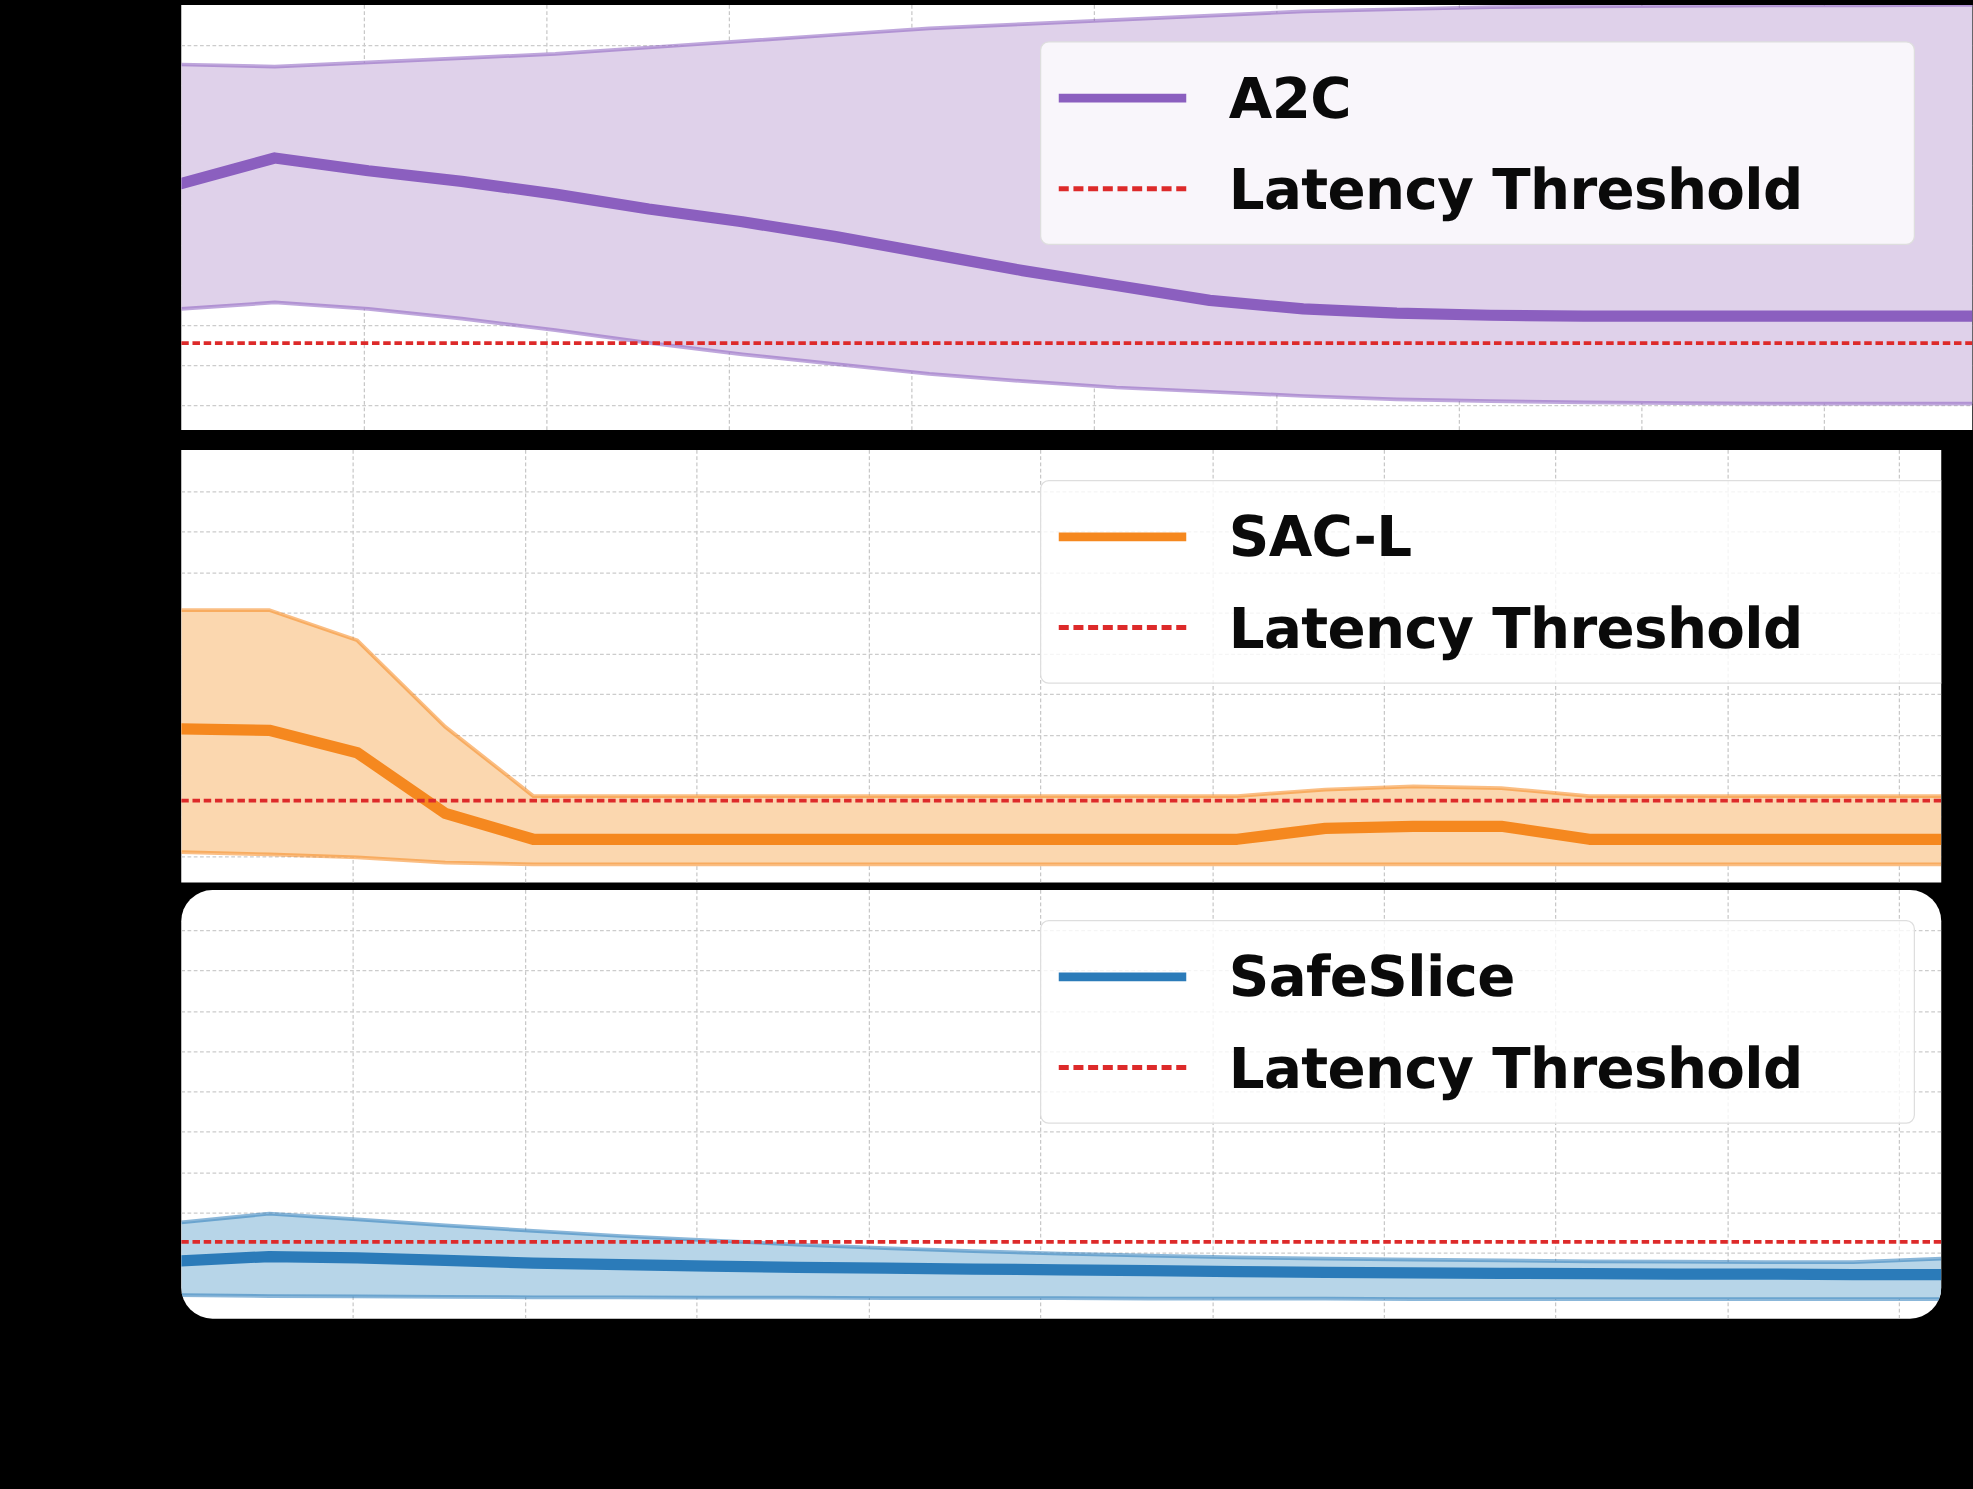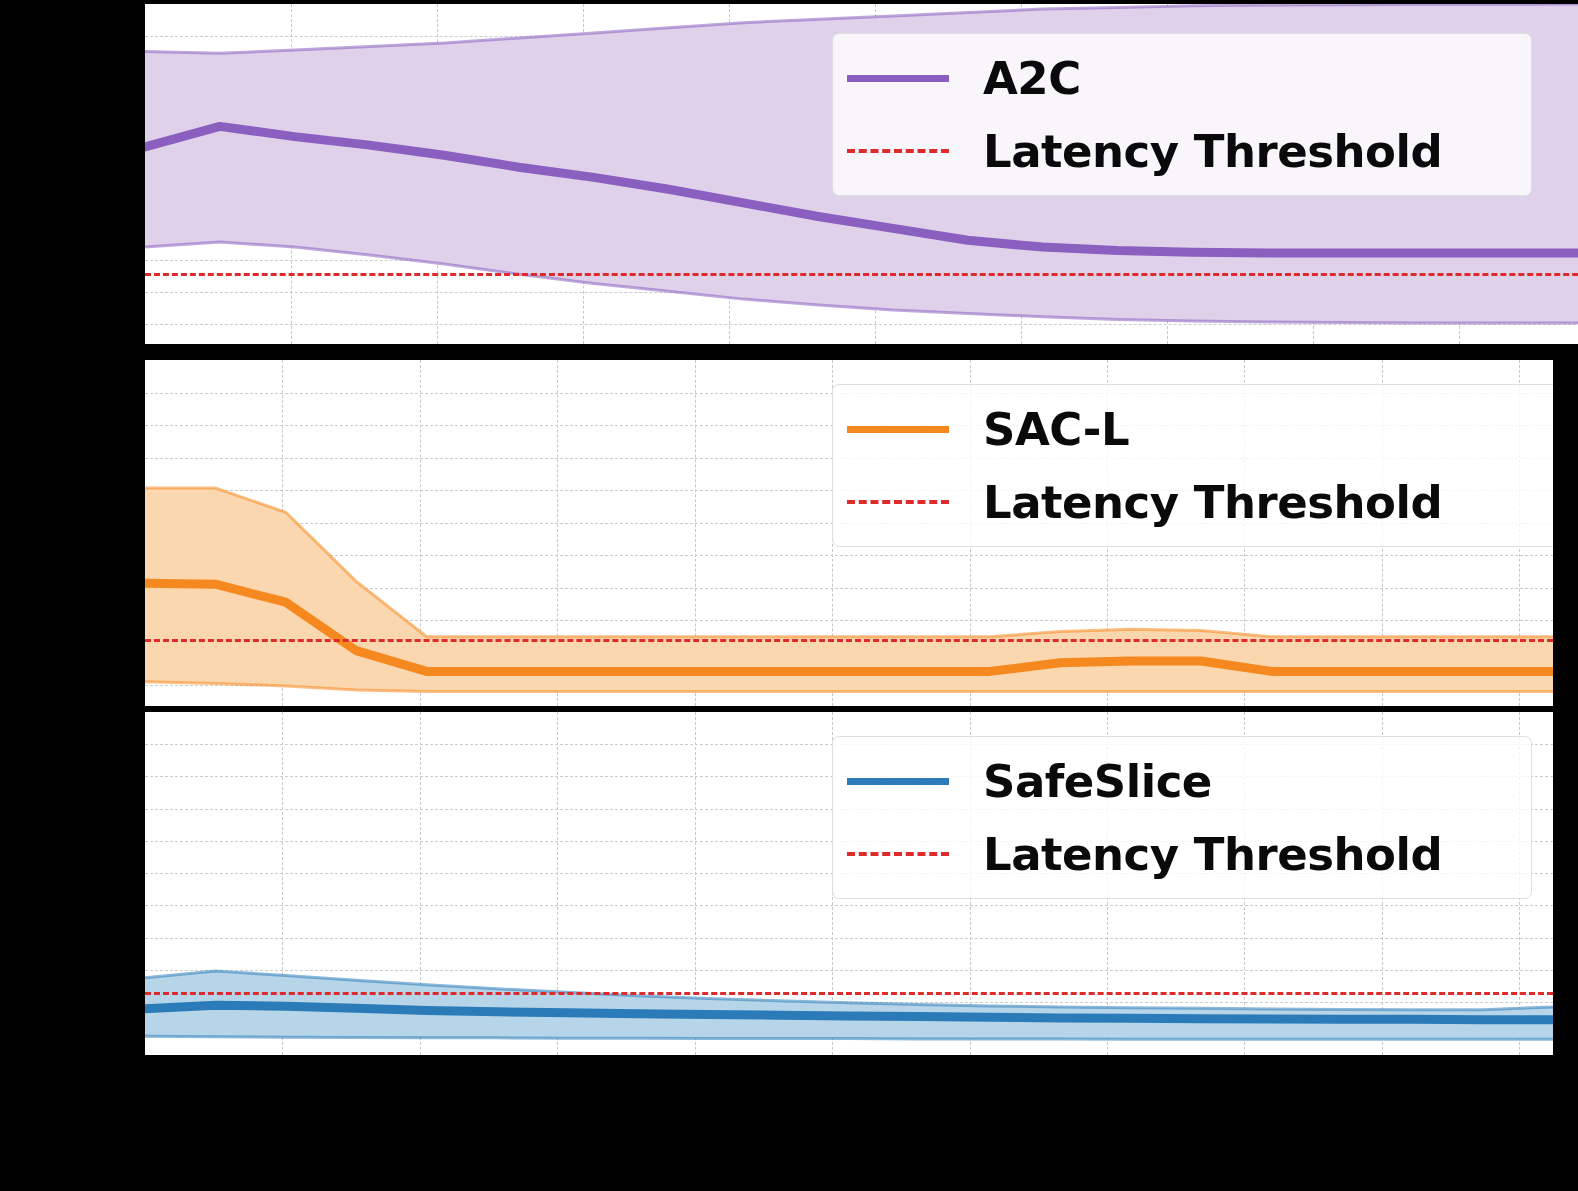--- a/index.html
+++ b/index.html
@@ -175,21 +175,21 @@
         <span class="legend-swatch solid" style="border-top-color:#F5881F"></span>
         <span class="legend-label">SAC-L</span>
       </div>
       <div class="legend-row">
         <span class="legend-swatch dashed" style="border-top-color:#DD2A2A"></span>
         <span class="legend-label">Latency Threshold</span>
       </div>
     </div>
   </div>
 
-  <div class="panel" id="panel2" style="left:145px; top:712px; width:1408px; height:343px;">
+  <div class="panel" id="panel2" style="left:145px; top:712px; width:1408px; height:343px;border-radius:25px;">
     <div class="plot-inner">
       <div class="grid-v-host">
           <div class="gridline-v" style="left: 9.76%;"></div>
           <div class="gridline-v" style="left: 19.52%;"></div>
           <div class="gridline-v" style="left: 29.28%;"></div>
           <div class="gridline-v" style="left: 39.04%;"></div>
           <div class="gridline-v" style="left: 48.8%;"></div>
           <div class="gridline-v" style="left: 58.56%;"></div>
           <div class="gridline-v" style="left: 68.32%;"></div>
           <div class="gridline-v" style="left: 78.08%;"></div>

